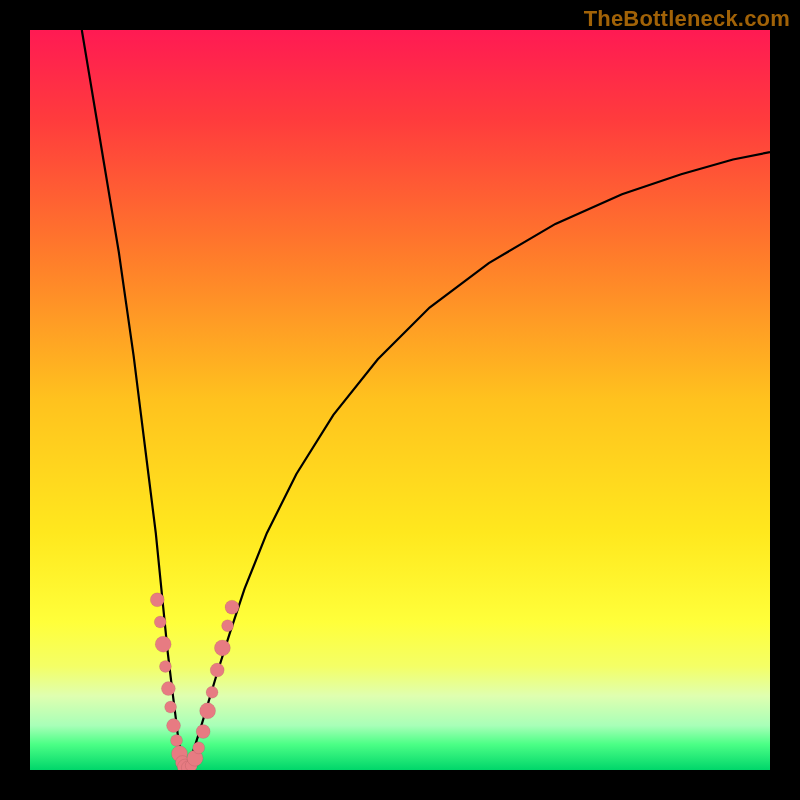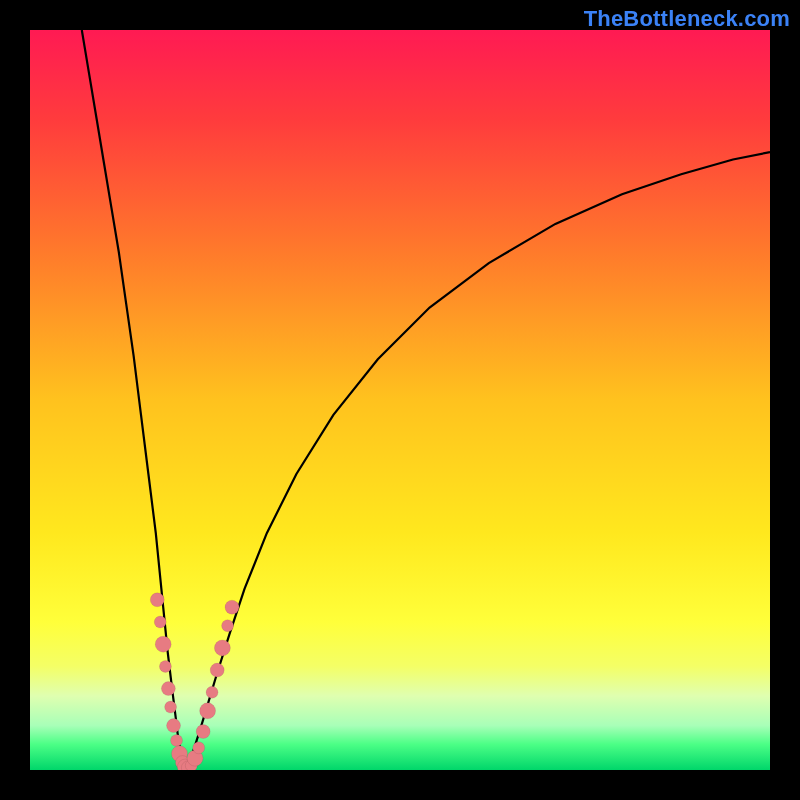--- a/index.html
+++ b/index.html
@@ -39,21 +39,21 @@
     left: 0;
     top: 0;
     width: 100%;
     height: 100%;
     z-index: 2;
   }
   .watermark {
     position: absolute;
     top: 6px;
     right: 10px;
-    color: #3b82f6;
+    color: #a16207;
     font-size: 22px;
     font-weight: 600;
     z-index: 5;
     letter-spacing: 0.2px;
     text-align: right;
   }
   .cluster-dot {
     fill: #e77b82;
     stroke: rgba(0,0,0,0.15);
     stroke-width: 0.5;

